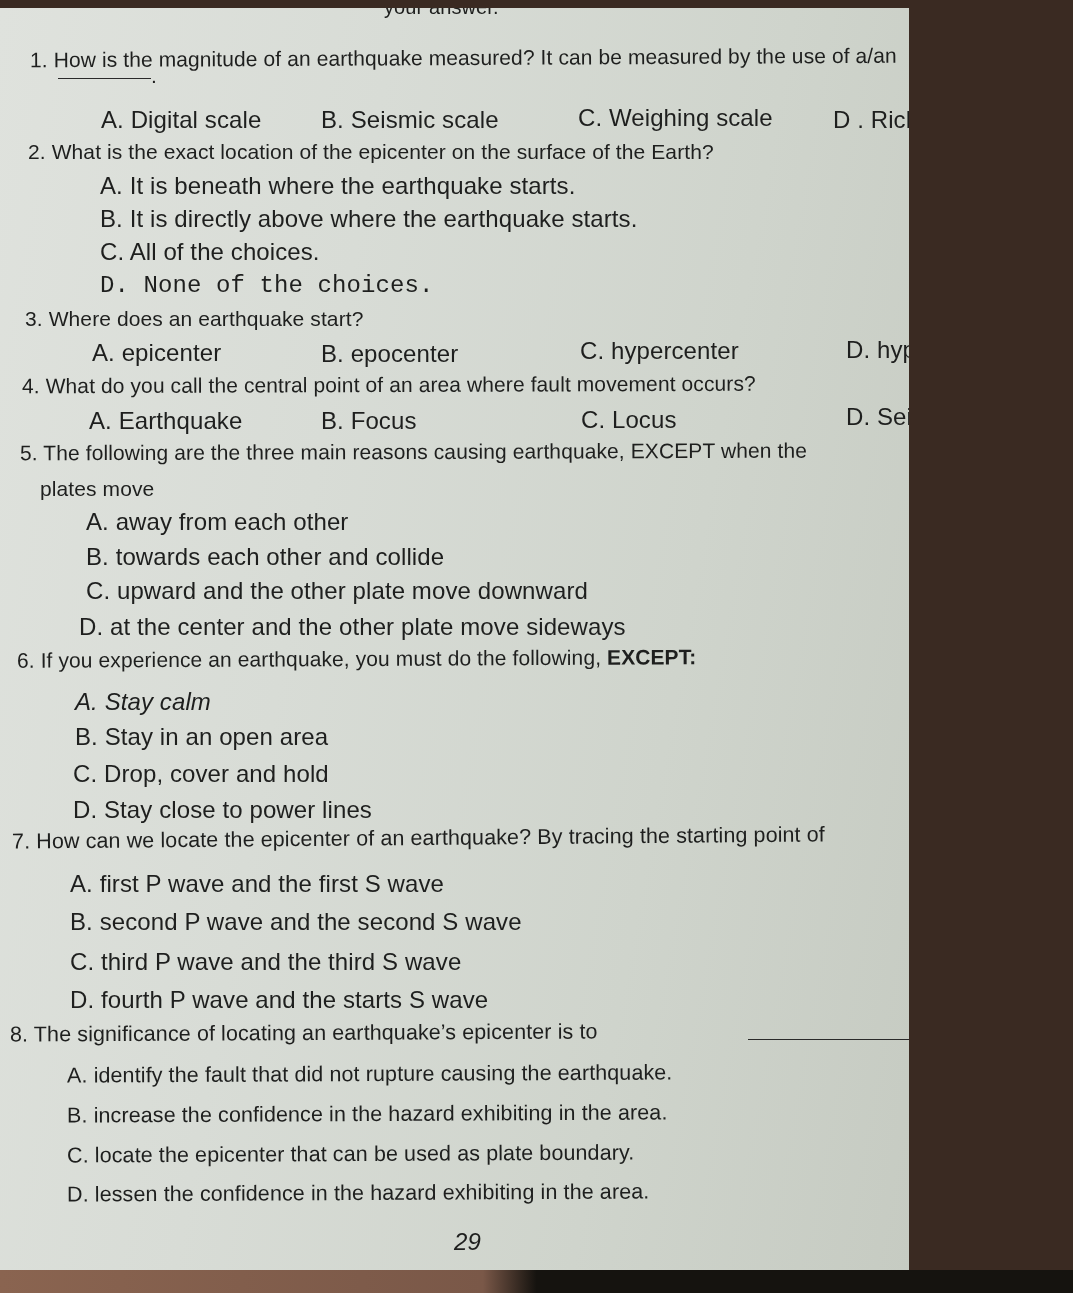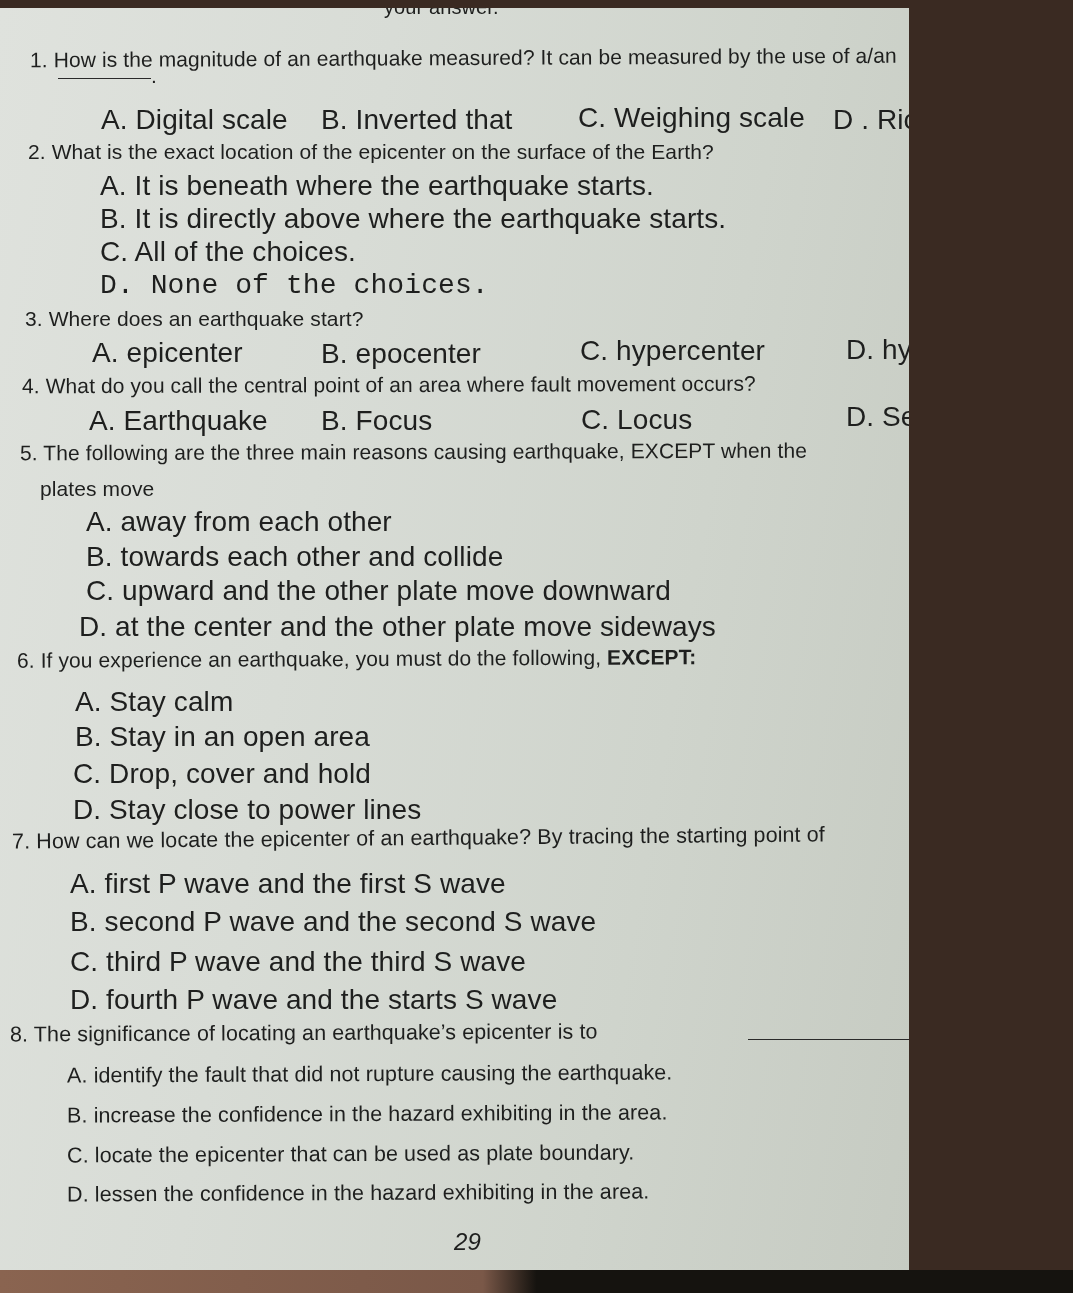--- a/index.html
+++ b/index.html
@@ -14,39 +14,39 @@
       background: linear-gradient(100deg, #dfe2dd 0%, #d8dcd6 35%, #cfd4cc 70%, #c6cbc2 100%);
       clip-path: polygon(0 0, 100% 0, 100% 1262px, 96% 1262px, 80% 1268px, 50% 1272px, 30% 1280px, 0 1286px);
       margin-top: 8px;
     }
     .floor {
       position: absolute; left: 0; top: 1270px; width: 1073px; height: 23px;
       background: linear-gradient(90deg, #8a6450 0%, #7a5848 45%, #15130f 50%, #15130f 100%);
     }
     .t { position: absolute; white-space: nowrap; font-size: 21px; line-height: 24px; letter-spacing: 0.1px; }
     .q { font-size: 21px; }
-    .opt { font-size: 28px; }
+    .opt { font-size: 24px; }
     .b { font-weight: bold; }
     .blank-line {
       position: absolute; height: 0; border-top: 1.5px solid #2a2a2a;
     }
     .pgnum { font-size: 24px; }
   </style>
 </head>
 <body>
 
 <div class="page">
 
   <div class="t" style="left:384px; top:-13px; font-size:20px;">your answer.</div>
 
   <div class="t q" style="left:30px; top:38px; transform:rotate(-0.3deg);">1. How is the magnitude of an earthquake measured? It can be measured by the use of a/an</div>
   <div class="blank-line" style="left:58px; top:70px; width:93px;"></div>
   <div class="t" style="left:151px; top:56px;">.</div>
   <div class="t opt" style="left:101px; top:100px;">A. Digital scale</div>
-  <div class="t opt" style="left:321px; top:100px;">B. Inverted that</div>
+  <div class="t opt" style="left:321px; top:100px;">B. Seismic scale</div>
   <div class="t opt" style="left:578px; top:98px;">C. Weighing scale</div>
   <div class="t opt" style="left:833px; top:100px;">D . Richter scale</div>
 
   <div class="t q" style="left:28px; top:132px;">2. What is the exact location of the epicenter on the surface of the Earth?</div>
   <div class="t opt" style="left:100px; top:166px;">A. It is beneath where the earthquake starts.</div>
   <div class="t opt" style="left:100px; top:199px;">B. It is directly above where the earthquake starts.</div>
   <div class="t opt" style="left:100px; top:232px;">C. All of the choices.</div>
   <div class="t opt" style="left:100px; top:266px;font-family:Liberation Mono, monospace;">D. None of the choices.</div>
 
   <div class="t q" style="left:25px; top:299px;">3. Where does an earthquake start?</div>
@@ -64,21 +64,21 @@
   <div class="t q" style="left:20px; top:432px; transform:rotate(-0.2deg);">5. The following are the three main reasons causing earthquake, EXCEPT when the</div>
   <div class="t q" style="left:40px; top:469px;">plates move</div>
   <div class="t opt" style="left:86px; top:502px;">A. away from each other</div>
   <div class="t opt" style="left:86px; top:537px;">B. towards each other and collide</div>
   <div class="t opt" style="left:86px; top:571px;">C. upward and the other plate move downward</div>
   <div class="t opt" style="left:79px; top:607px;">D. at the center and the other plate move sideways</div>
 
   <div class="t q" style="left:17px; top:639px; transform:rotate(-0.3deg);">
     <span>6. If you experience an earthquake, you must do the following, </span><span class="b">EXCEPT:</span>
   </div>
-  <div class="t opt" style="left:75px; top:682px;">A. Stay calm</div>
+  <div class="t opt" style="left:75px; top:682px;font-style:italic;">A. Stay calm</div>
   <div class="t opt" style="left:75px; top:717px;">B. Stay in an open area</div>
   <div class="t opt" style="left:73px; top:754px;">C. Drop, cover and hold</div>
   <div class="t opt" style="left:73px; top:790px;">D. Stay close to power lines</div>
 
   <div class="t q" style="left:12px; top:818px; transform:rotate(-0.5deg); font-size:21.5px;">7. How can we locate the epicenter of an earthquake? By tracing the starting point of</div>
   <div class="t opt" style="left:70px; top:864px;">A. first P wave and the first S wave</div>
   <div class="t opt" style="left:70px; top:902px;">B. second P wave and the second S wave</div>
   <div class="t opt" style="left:70px; top:942px;">C. third P wave and the third S wave</div>
   <div class="t opt" style="left:70px; top:980px;">D. fourth P wave and the starts S wave</div>
 

